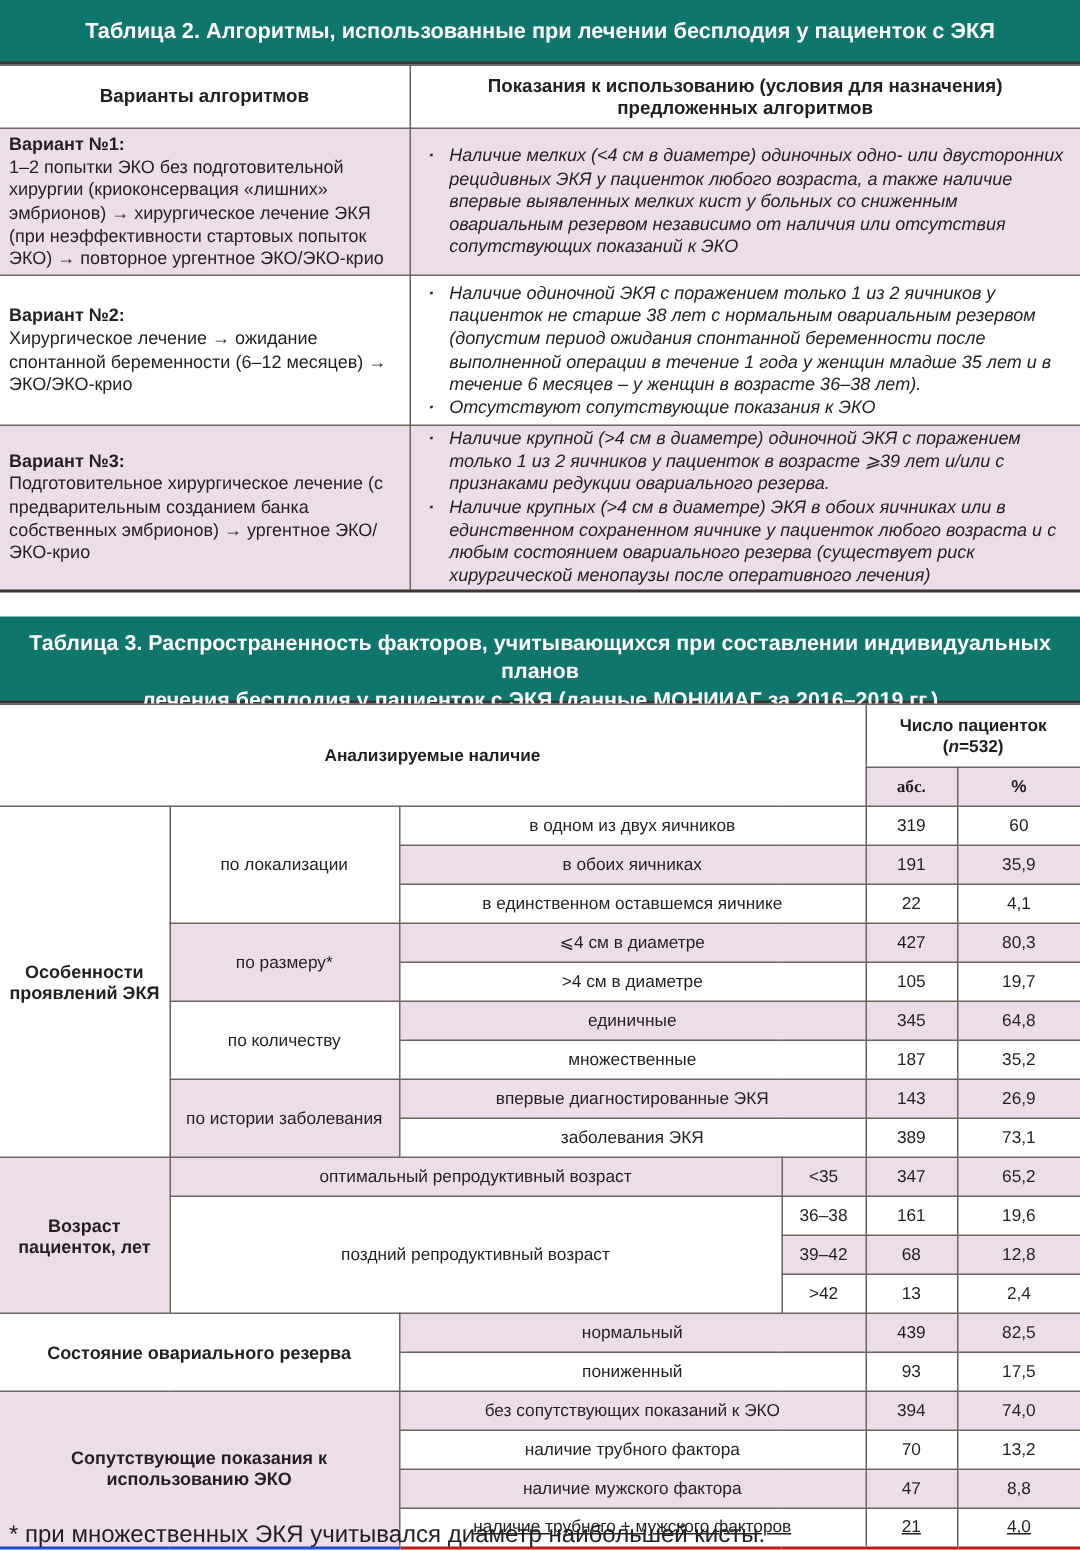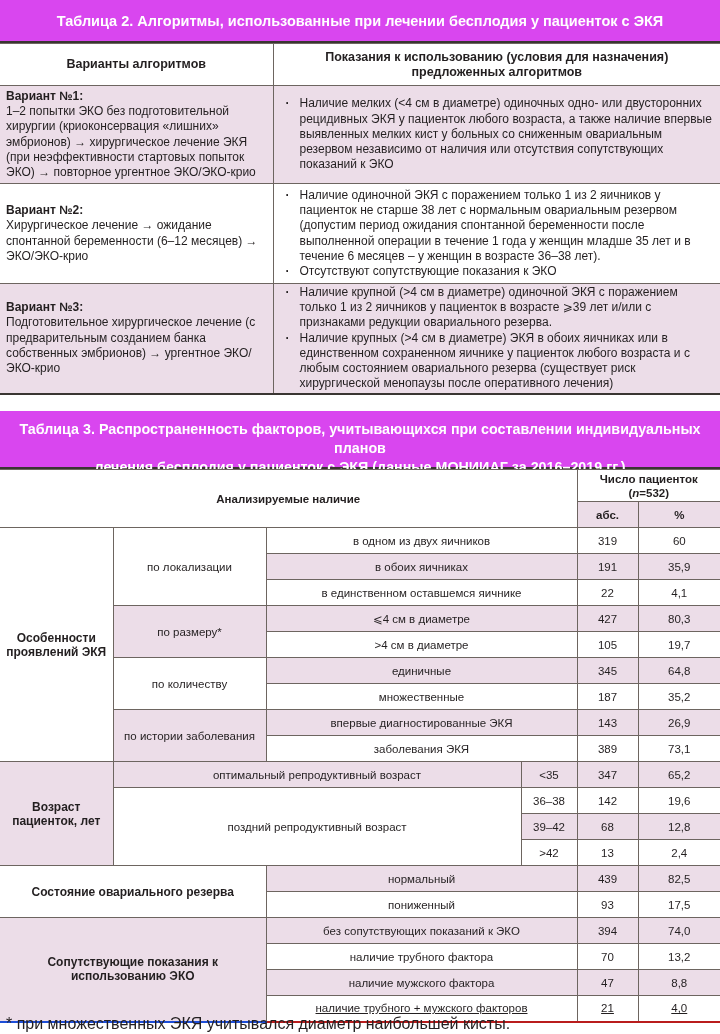--- a/index.html
+++ b/index.html
@@ -1,31 +1,31 @@
 <!DOCTYPE html>
 <html><head>
 <meta charset="utf-8">
 <style>
   html,body{margin:0;padding:0;background:#fff;}
   body{width:720px;height:1034px;position:relative;overflow:hidden;font-family:"Liberation Sans",sans-serif;color:#231f20;}
-  .title-bar{position:absolute;left:0;width:720px;background:#d946ef;color:#fff;font-weight:bold;text-align:center;font-size:14.5px;line-height:19px;box-sizing:border-box;border-bottom:2px solid #3a3532;}
+  .title-bar{position:absolute;left:0;width:720px;background:#0f766e;color:#fff;font-weight:bold;text-align:center;font-size:14.5px;line-height:19px;box-sizing:border-box;border-bottom:2px solid #3a3532;}
   table{border-collapse:collapse;position:absolute;left:0;width:720px;table-layout:fixed;}
   td,th{border:1px solid #6d6560;box-sizing:border-box;}
   .t2 td,.t2 th{border-left:none;border-right:none;}
   .t2 td.c1{border-right:1.5px solid #6d6560;}
   .t2 th.c1{border-right:1.5px solid #6d6560;}
   .t2 th{font-size:12.5px;font-weight:bold;text-align:center;height:42px;padding:0 10px;line-height:15px;background:#fff;}
   .t2 td{font-size:12px;line-height:15.3px;vertical-align:middle;}
   .t2 td.c1{padding:0 6px;margin-top:14px;}
   .t2 td.c2{padding:0 8px 0 10px;}
   .pink{background:#ecdde8;}
   .white{background:#fff;}
   .v-label{font-weight:bold;}
   ul.bul{list-style:none;margin:0;padding:0;}
-  ul.bul li{position:relative;padding-left:16px;}
+  ul.bul li{position:relative;padding-left:16px;font-style:italic;}
   ul.bul li::before{content:"\00B7";position:absolute;left:2px;top:0;font-weight:bold;}
   .t3 td,.t3 th{font-size:11.5px;text-align:center;vertical-align:middle;height:26px;padding:0 3px;line-height:14px;}
   .t3 td:first-child,.t3 th:first-child{border-left:none;}
   .t3 td:last-child,.t3 th:last-child{border-right:none;}
   .t3 .grp{font-weight:bold;font-size:12px;}
   .t3 th{font-weight:bold;}
   .t3 tr.last td{border-bottom:2px solid #b91c1c;text-decoration:underline;}
   .footnote{position:absolute;left:6px;top:1015px;font-size:16px;}
 </style>
 </head>
@@ -93,27 +93,27 @@
     <col style="width:113px">
       <col style="width:153px">
       <col style="width:255px">
       <col style="width:56px">
       <col style="width:61px">
       <col style="width:82px">
   </colgroup>
   <tbody>
       <tr>
     <th colspan="4" rowspan="2" style="background:#fff;">Анализируемые наличие</th>
-    <th colspan="2" style="background:#fff;height:32px;line-height:14px;">
+    <th colspan="2" style="background:#fff;height:42px;line-height:14px;">
       <div>Число пациенток</div>
       <div><span>(</span><i>n</i><span>=532)</span></div>
     </th>
   </tr>
   <tr>
-    <th class="pink" style="height:17px;">абс.</th>
+    <th class="pink" style="height:17px;font-family:Liberation Serif, serif;">абс.</th>
     <th class="pink">%</th>
   </tr>
 
   <tr>
     <td rowspan="9" class="grp white">Особенности проявлений ЭКЯ</td>
     <td rowspan="3" class="white">по локализации</td>
     <td colspan="2" class="white">в одном из двух яичников</td>
     <td class="white">319</td>
     <td class="white">60</td>
   </tr>
@@ -164,21 +164,21 @@
   <tr class="pink">
     <td rowspan="4" class="grp pink">Возраст пациенток, лет</td>
     <td colspan="2">оптимальный репродуктивный возраст</td>
     <td>&lt;35</td>
     <td>347</td>
     <td>65,2</td>
   </tr>
   <tr class="white">
     <td colspan="2" rowspan="3" class="white">поздний репродуктивный возраст</td>
     <td>36–38</td>
-    <td>142</td>
+    <td>161</td>
     <td>19,6</td>
   </tr>
   <tr class="pink">
     <td>39–42</td>
     <td>68</td>
     <td>12,8</td>
   </tr>
   <tr class="white">
     <td>&gt;42</td>
     <td>13</td>

